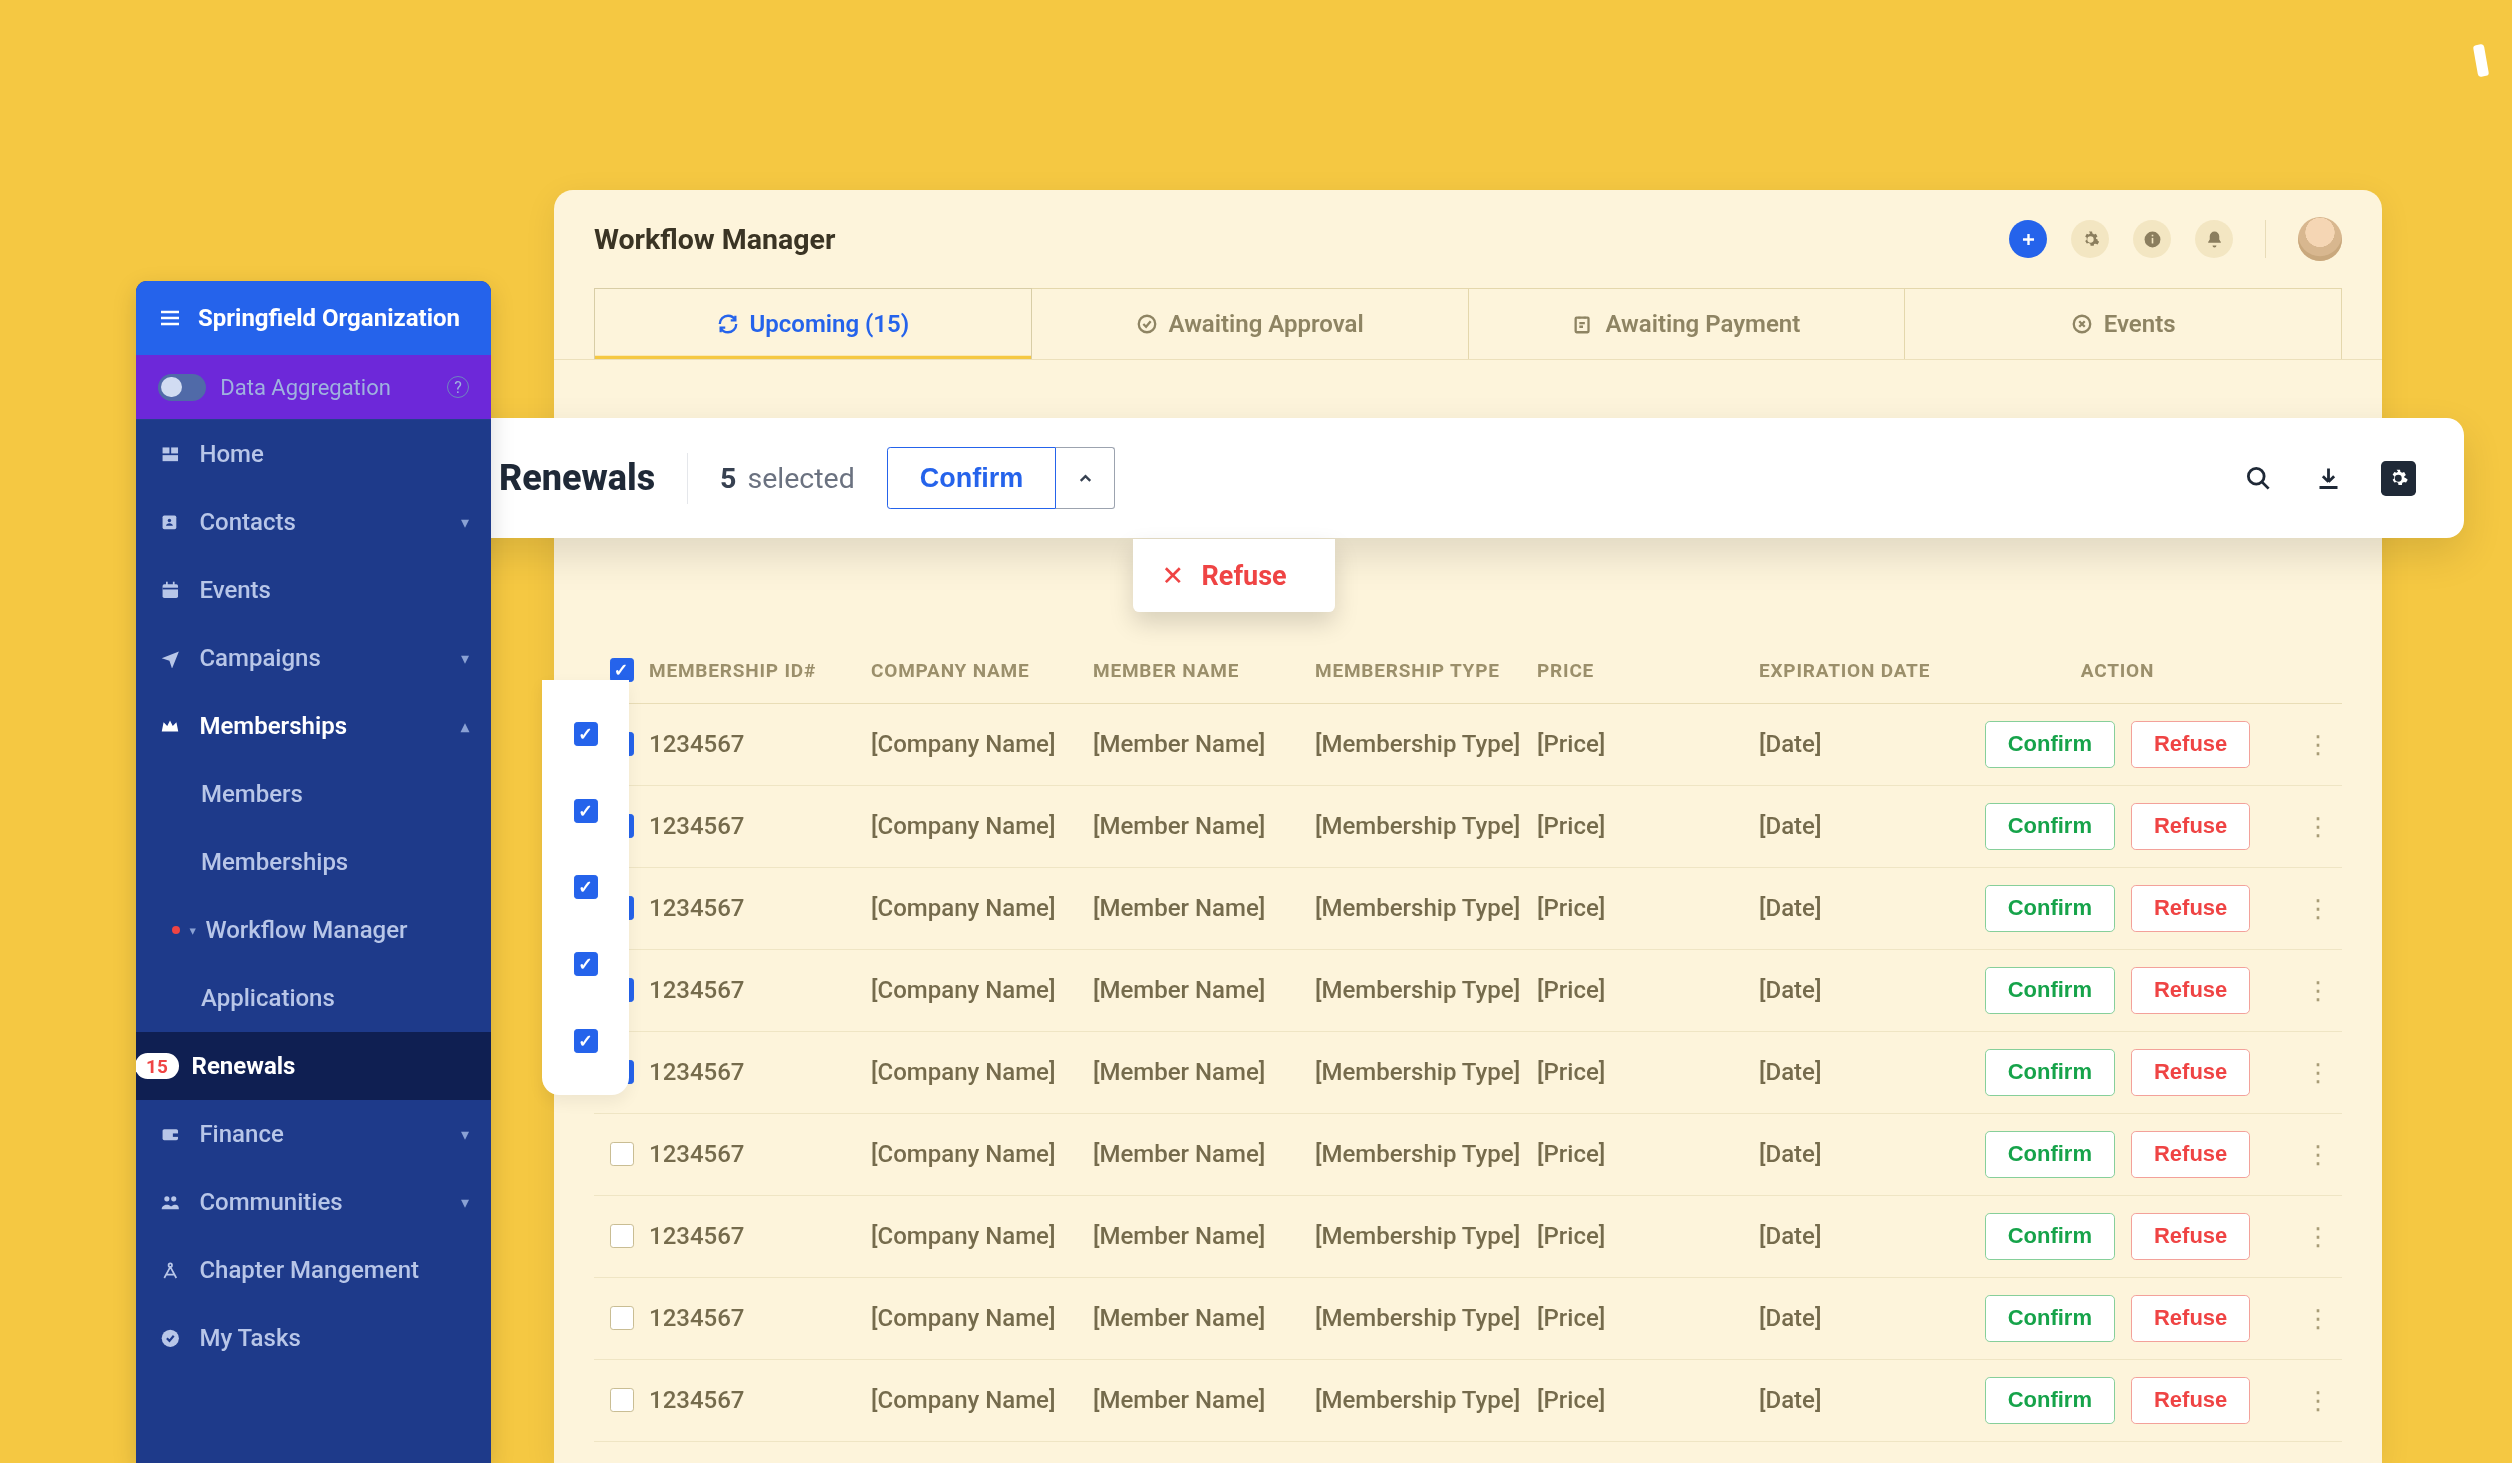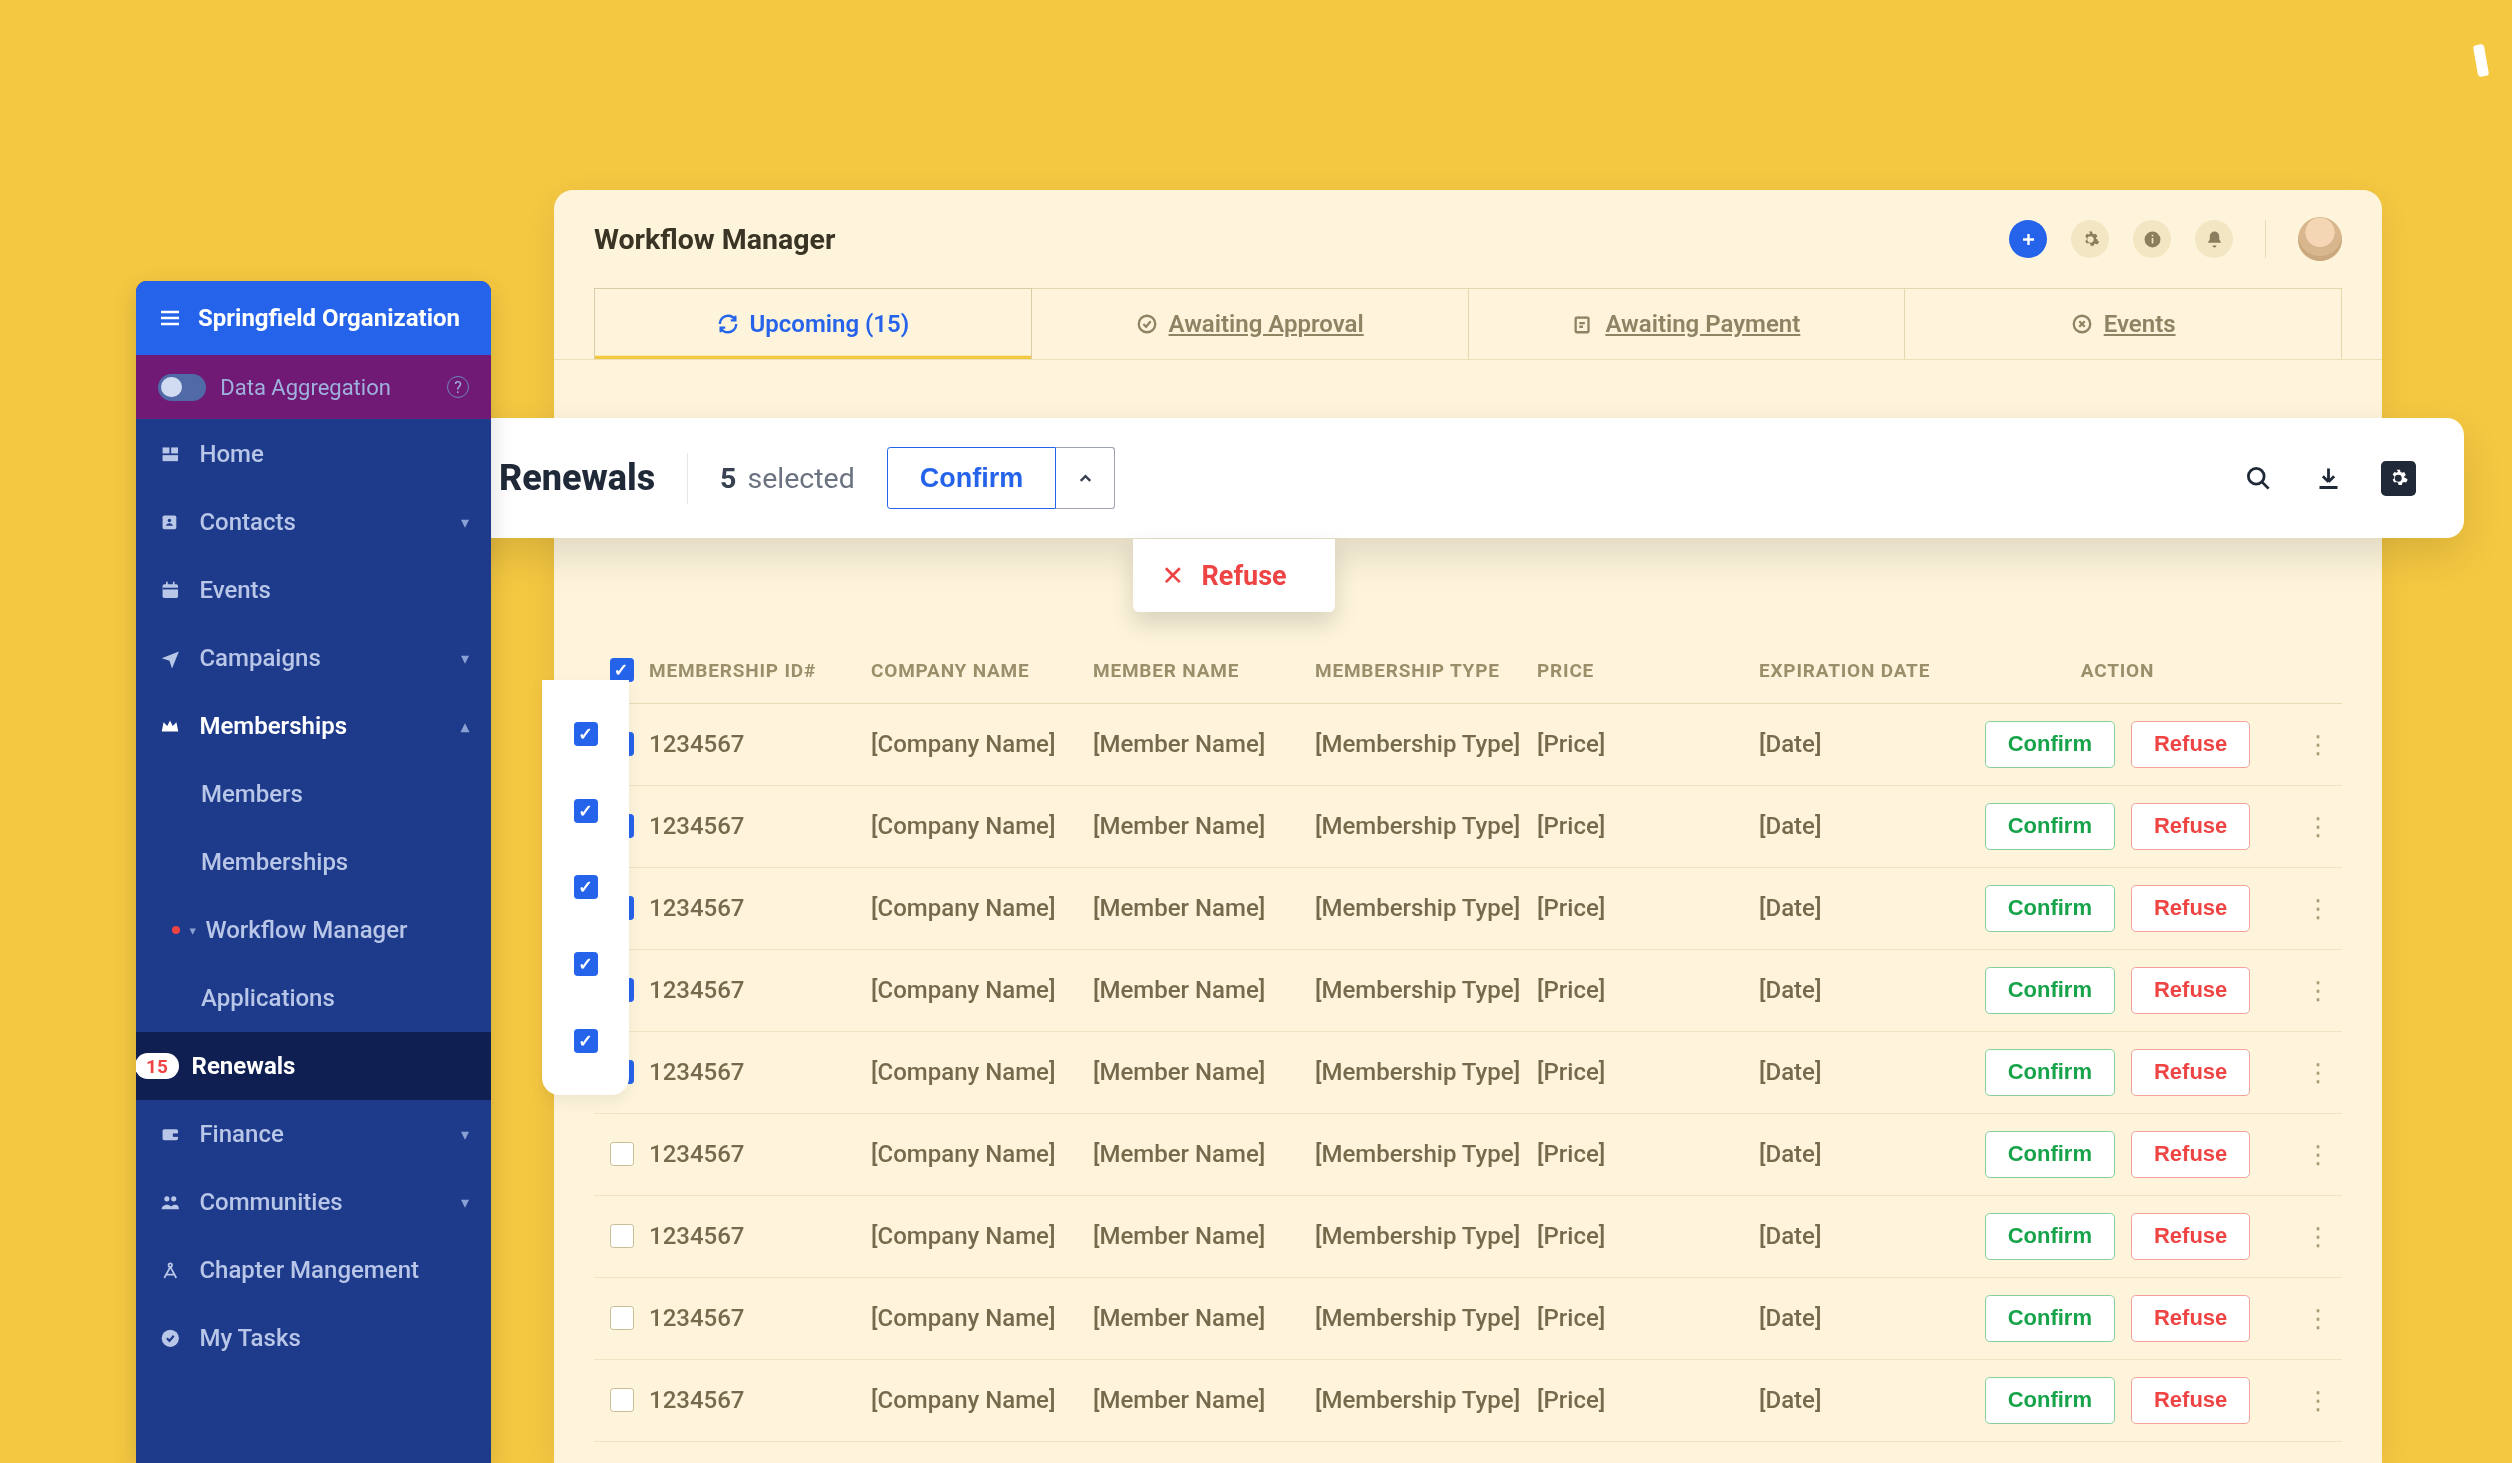--- a/index.html
+++ b/index.html
@@ -51,21 +51,21 @@
     display: flex; gap: 0; padding: 0 40px 0 40px;
     border-bottom: 0.8px solid #ece0bb;
   }
   .tab {
     flex: 1; height: 71px; border: 1.6px solid #e4d7ac; border-bottom: none;
     display: flex; align-items: center; justify-content: center; gap: 11px;
     font-size: 24px; font-weight: 600; color: #8e8463;
     background: transparent; cursor: pointer;
   }
   .tab.active { color: #2563eb; border-color: #d8cda6; box-shadow: inset 0 -3.2px 0 #f5c842 ; }
-  .tab + .tab { border-left: none; text-decoration: underline; }
+  .tab + .tab { border-left: none; }
   .tab svg { width: 22px; height: 22px; }
 
   
   .float-bar {
     position: absolute;
     left: 451px; right: 48px; top: 418px;
     background: #fff; border-radius: 17.4px;
     box-shadow: 0 16px 40px rgba(0,0,0,0.12);
     height: 120px;
     display: flex; align-items: center; padding: 0 48px;
@@ -165,21 +165,21 @@
     color: #b8c6e8; font-size: 24px; z-index: 30;
     box-shadow: 0 8px 24px rgba(0,0,0,0.15);
   }
   .sb-header {
     background: #2563eb; color: #fff; height: 74px;
     display:flex; align-items:center; gap: 16px; padding: 0 22px;
     font-weight: 700; cursor:pointer;
   }
   .sb-header svg { width: 24px; height: 24px; }
   .sb-agg {
-    background: #701a75; height: 65px; display:flex; align-items:center; gap: 14.3px;
+    background: #6d28d9; height: 65px; display:flex; align-items:center; gap: 14.3px;
     padding: 0 22px; font-size: 22px; color: #9fb2de;
     border-bottom: 0.8px solid #24418f;
   }
   .toggle {
     width: 48px; height: 27px; background: #506aa8; border-radius: 13.5px;
     position: relative; cursor:pointer;
   }
   .toggle::after { content:''; position:absolute; left:3.2px; top:3.2px; width:20.6px; height:20.6px; background:#d1dcf2; border-radius:50%;}
   .sb-agg .q { margin-left:auto; width:22px;height:22px;border:1.6px solid #6d86bf;border-radius:50%;display:flex;align-items:center;justify-content:center;font-size:16px;}
   .sb-item {

